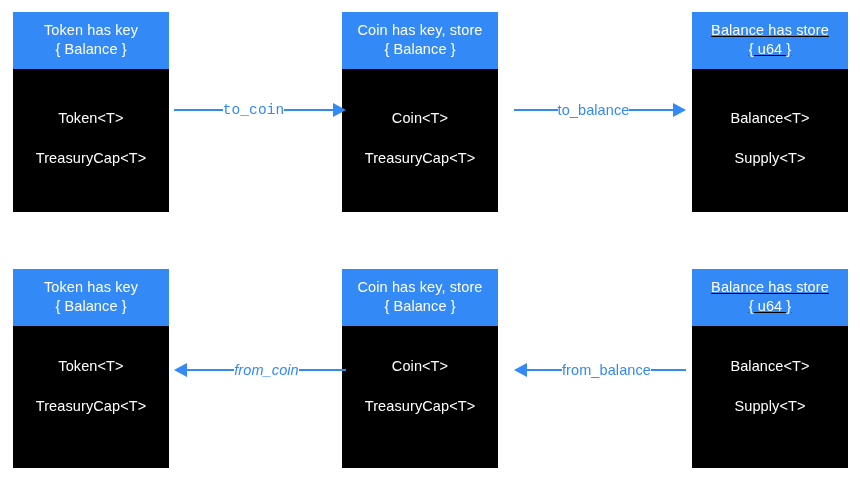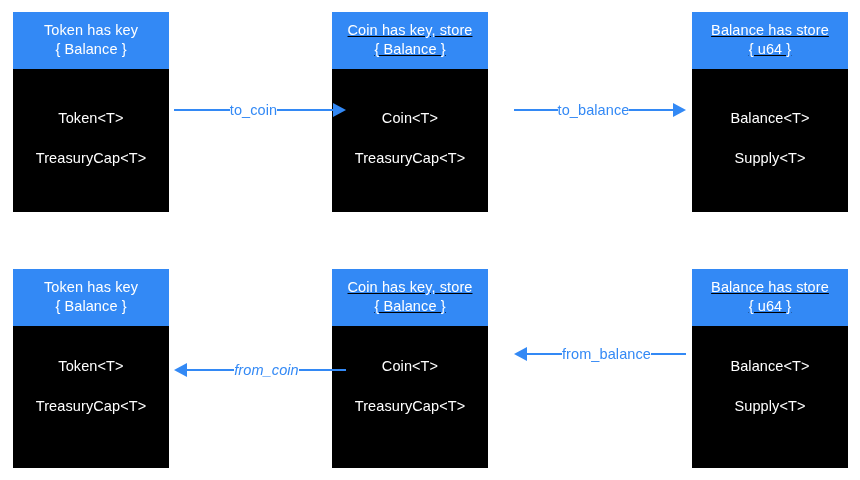--- a/index.html
+++ b/index.html
@@ -65,21 +65,21 @@
   .r1 .line1 { top: 81px; }
   
   .r2 .line0 { top: 32px; }
   .r2 .line1 { top: 72px; }
 
   
   .row1 .node { top: 12px; height: 200px; }
   .row2 .node { top: 269px; height: 199px; }
 
   .col-left   { left: 13px; }
-  .col-mid    { left: 332px; text-decoration: underline; }
+  .col-mid    { left: 342px; }
   .col-right  { left: 692px; text-decoration: underline; }
 
   
   .edge {
     position: absolute;
     height: 20px;
     display: flex;
     align-items: center;
   }
   .edge-line {
@@ -105,24 +105,24 @@
     border-bottom: 7px solid transparent;
     border-left: 13px solid #3389f5;
   }
   .arrow-left {
     border-top: 7px solid transparent;
     border-bottom: 7px solid transparent;
     border-right: 13px solid #3389f5;
   }
 
   
-  #edge-to-coin     { left: 174px; top: 100px; width: 172px; }
+  #edge-to-coin     { left: 174px; top: 100px; width: 172px; font-family: Liberation Mono, monospace; }
   #edge-to-balance  { left: 514px; top: 100px; width: 172px; justify-content: flex-end; }
   #edge-from-coin   { left: 174px; top: 360px; width: 172px; font-style: italic; }
-  #edge-from-balance{ left: 514px; top: 344px; width: 172px; }
+  #edge-from-balance{ left: 514px; top: 360px; width: 172px; }
 </style>
 </head>
 <body>
 
 <div id="canvas">
 
   <div class="row1">
 
     <div class="node r1 col-left">
       <div class="node-header">Token has key

